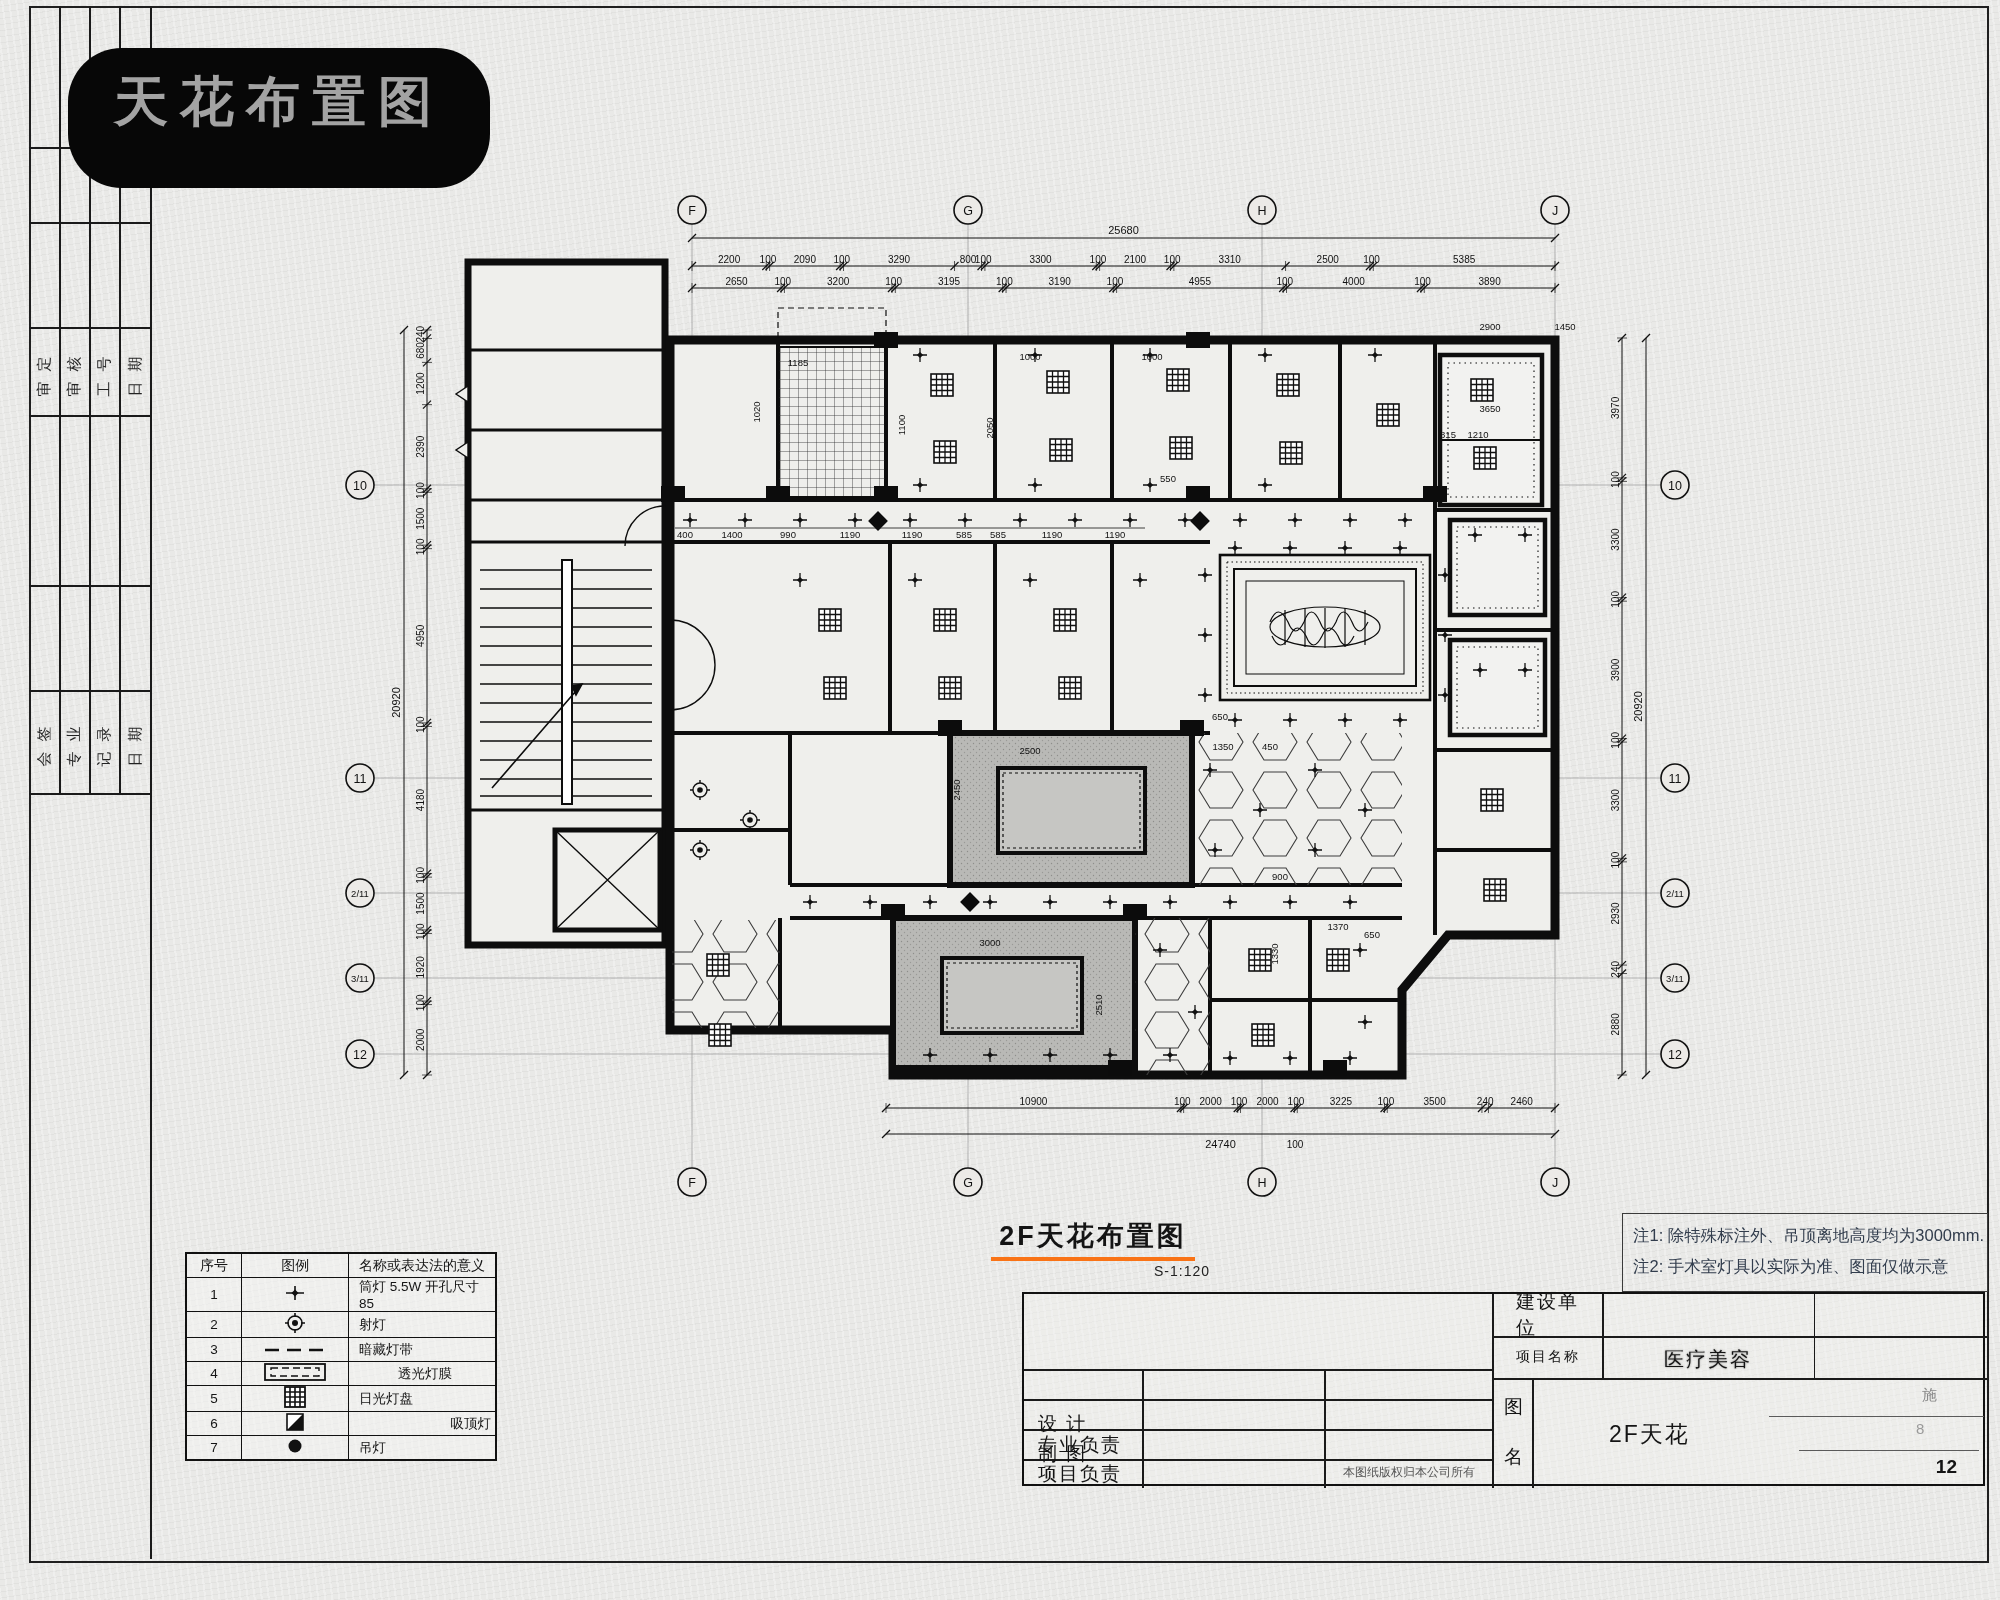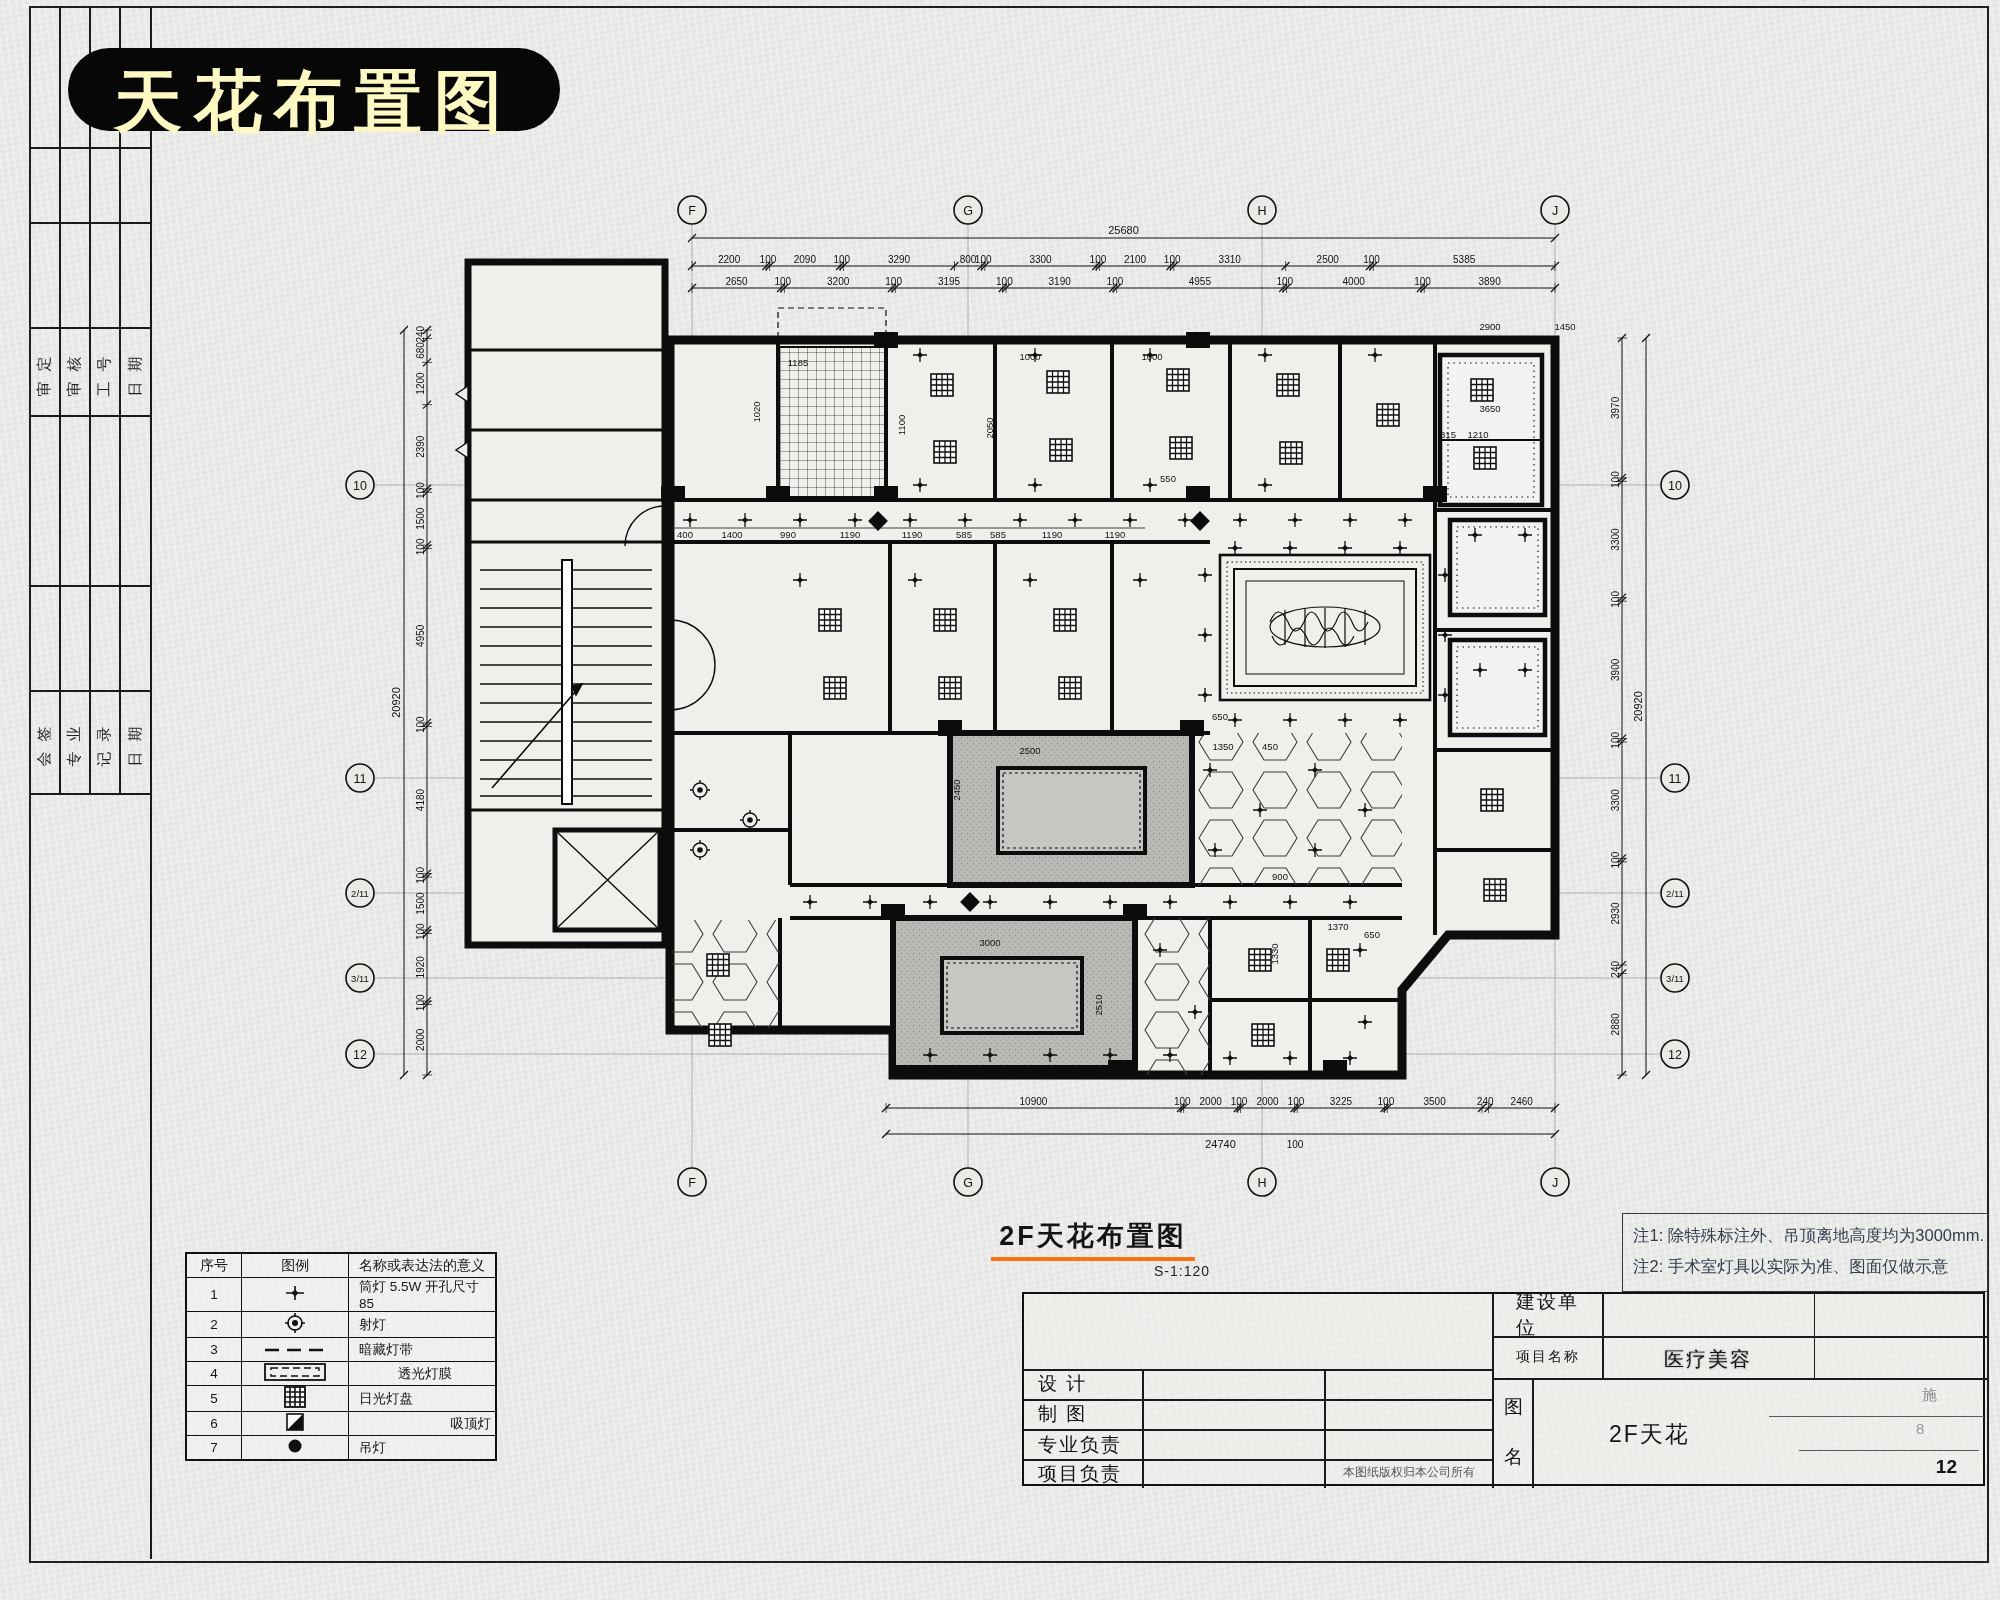--- a/index.html
+++ b/index.html
@@ -10,22 +10,22 @@
       repeating-linear-gradient(83deg, rgba(255,255,255,.28) 0 2px, rgba(255,255,255,0) 2px 7px),
       repeating-linear-gradient(171deg, rgba(178,178,176,.14) 0 1px, rgba(178,178,176,0) 1px 6px),
       #e9e9e7;
   }
   .abs{position:absolute;}
   .line{position:absolute;background:#1a1a1a;}
   
   .frame{border:2px solid #1f1f1f;}
   
   .pill{
-    left:68px;top:48px;height:83px;padding:0 46px;background:#070707;border-radius:54px;
-    color:#fef9c3;font-size:68px;font-weight:bold;letter-spacing:12px;line-height:106px;white-space:nowrap;
+    left:68px;top:48px;height:140px;padding:0 46px;background:#070707;border-radius:54px;
+    color:#a3a3a3;font-size:54px;font-weight:bold;letter-spacing:12px;line-height:106px;white-space:nowrap;
   }
   
   .strip-cell{position:absolute;display:flex;align-items:center;justify-content:center;}
   .strip-cell span{transform:rotate(-90deg);font-size:15px;letter-spacing:10px;white-space:nowrap;color:#222;}
   
   .plan-title{left:948px;top:1218px;width:290px;text-align:center;}
   .plan-title .t{font-size:27px;font-weight:bold;letter-spacing:3px;border-bottom:4px solid #f97316;padding:0 8px 3px 8px;display:inline-block;}
   .plan-title .s{font-size:14px;letter-spacing:1px;margin-top:2px;text-align:right;padding-right:28px;color:#222;}
   
   .notes{left:1622px;top:1213px;width:366px;height:79px;border:1px solid #3a3a3a;padding:6px 10px;box-sizing:border-box;}
@@ -33,21 +33,21 @@
   
   .legend{left:185px;top:1252px;width:312px;border:2px solid #111;border-collapse:collapse;background:rgba(244,244,242,.55);}
   .legend td,.legend th{border:1.6px solid #111;font-weight:normal;font-size:13.5px;text-align:center;height:23px;padding:0 4px;color:#151515;}
   .legend th{font-size:14px;margin-top:24px;}
   .legend .c-no{width:52px;}
   .legend .c-ic{width:104px;}
   .legend .c-nm{width:150px;}
   
   .tb{left:1022px;top:1292px;width:963px;height:194px;border:2.5px solid #111;box-sizing:border-box;background:rgba(242,242,240,.4);}
   .tb .cell-label{font-size:19px;letter-spacing:2px;display:flex;align-items:center;padding-left:14px;box-sizing:border-box;}
-  .tb .just{justify-content:space-between;padding-right:14px;}
+  .tb .just{justify-content:space-between;padding-right:14px;margin-top:40px;}
   .faint{color:#8a8a8a;}
   .page-num{font-size:19px;font-weight:bold;}
   svg text{font-family:"Liberation Sans",sans-serif;}
 </style>
 </head>
 <body>
 
 <div class="abs frame" style="left:29px;top:6px;width:1956px;height:1553px;"></div>
 
 <div class="line" style="left:59px;top:6px;width:1.5px;height:787px;"></div>

